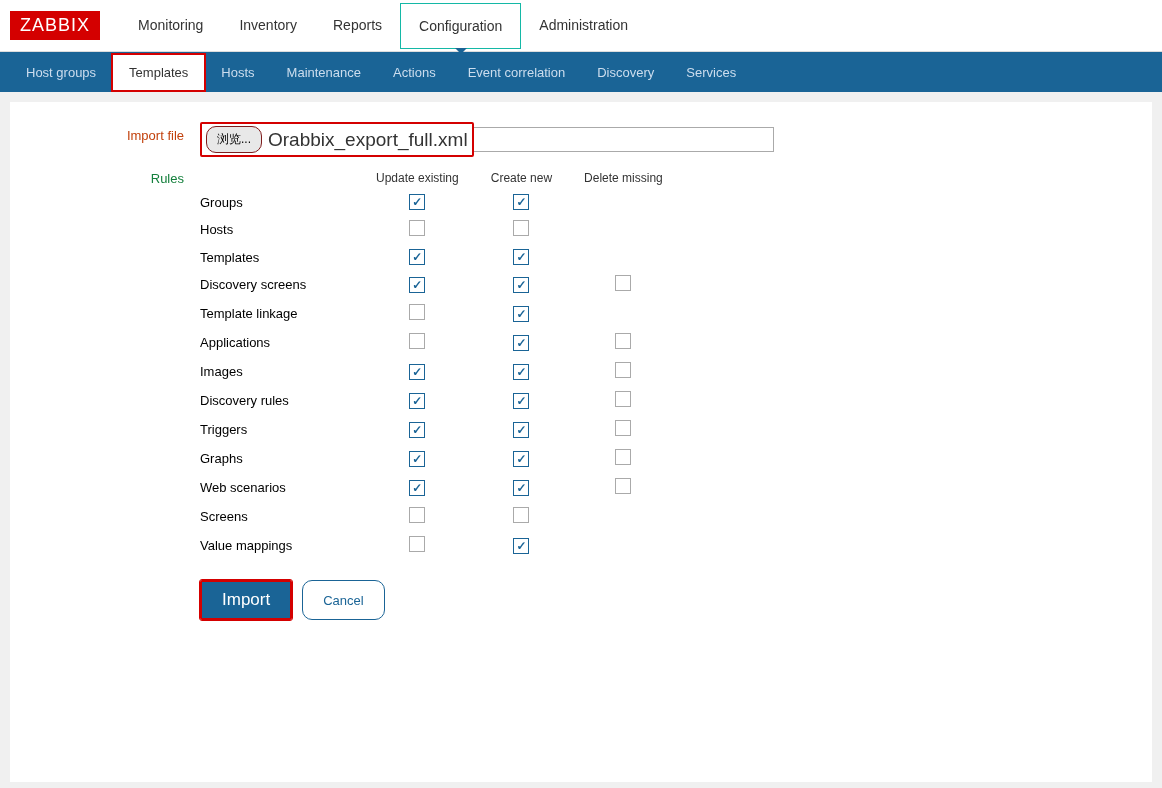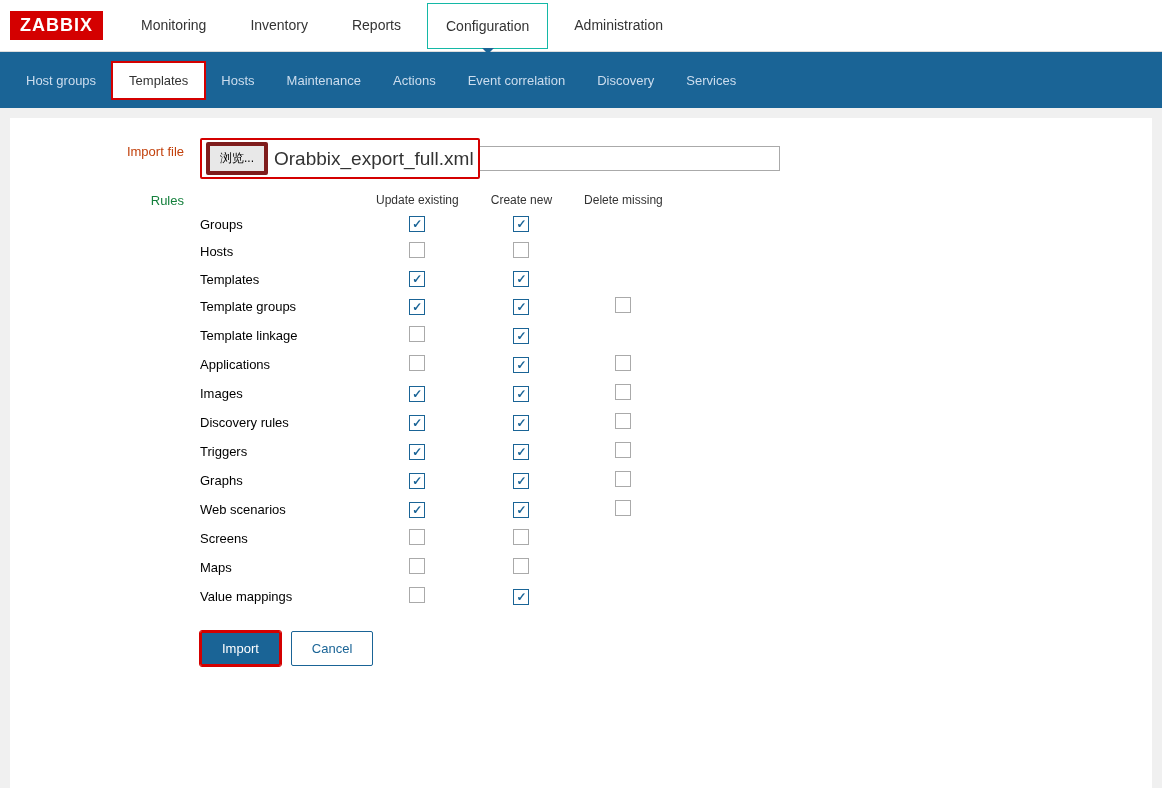--- a/index.html
+++ b/index.html
@@ -10,29 +10,29 @@
       background: #fff;
       display: flex;
       align-items: center;
       height: 52px;
       border-bottom: 1px solid #ddd;
       padding: 0 10px;
     }
     .logo {
       background: #d40000;
       color: #fff;
-      font-weight: bold;
+      font-weight: normal;
       font-size: 18px;
       padding: 4px 10px;
       margin-right: 20px;
       letter-spacing: 1px;
     }
     .top-nav-items {
       display: flex;
-      gap: 8px;
+      gap: 0;
     }
     .top-nav-item {
       padding: 14px 18px;
       cursor: pointer;
       color: #333;
       font-size: 14px;
       text-decoration: none;
     }
     .top-nav-item.active {
       border: 1px solid #14b8a6;
@@ -48,21 +48,21 @@
       border-left: 6px solid transparent;
       border-right: 6px solid transparent;
       border-top: 6px solid #1a6496;
     }
 
     
     .sub-nav {
       background: #1a6496;
       display: flex;
       align-items: center;
-      height: 56px;
+      height: 40px;
       padding: 0 10px;
     }
     .sub-nav-item {
       padding: 10px 16px;
       color: #cde;
       cursor: pointer;
       font-size: 13px;
     }
     .sub-nav-item.active {
       background: #fff;
@@ -98,26 +98,26 @@
     .file-input-area {
       display: flex;
       align-items: center;
       border: 2px solid #d40000;
       border-radius: 2px;
       padding: 2px 4px;
       background: #fff;
     }
     .browse-btn {
       background: #e8e8e8;
-      border: 4px solid #7f1d1d;
+      border: 1px solid #7f1d1d;
       padding: 4px 10px;
       font-size: 12px;
       cursor: pointer;
       margin-right: 6px;
-      border-radius: 2px;
+      border-radius: 10px;
     }
     .file-name {
       color: #333;
       font-size: 19px;
       min-width: 200px;
     }
     .file-input-outer {
       display: flex;
       align-items: center;
     }
@@ -190,32 +190,32 @@
       gap: 10px;
       margin-top: 20px;
       margin-left: 160px;
     }
     .btn-import {
       background: #1a6496;
       color: #fff;
       border: 2px solid #d40000;
       outline: 1px solid #d40000;
       padding: 8px 20px;
-      font-size: 13px;
+      font-size: 17px;
       cursor: pointer;
       border-radius: 2px;
     }
     .btn-cancel {
       background: #fff;
       color: #1a6496;
       border: 1px solid #1a6496;
       padding: 8px 20px;
       font-size: 13px;
       cursor: pointer;
-      border-radius: 2px;
+      border-radius: 10px;
     }
   </style>
 </head>
 <body>
 
 <div class="top-nav">
   <div class="logo">ZABBIX</div>
   <div class="top-nav-items">
     <a class="top-nav-item">Monitoring</a>
     <a class="top-nav-item">Inventory</a>
@@ -273,21 +273,21 @@
             <td class="center"><span class="check-box"></span></td>
             <td class="center"></td>
           </tr>
           <tr>
             <td>Templates</td>
             <td class="center"><span class="check-box checked"></span></td>
             <td class="center"><span class="check-box checked"></span></td>
             <td class="center"></td>
           </tr>
           <tr>
-            <td>Template groups</td>
+            <td>Discovery screens</td>
             <td class="center"><span class="check-box checked"></span></td>
             <td class="center"><span class="check-box checked"></span></td>
             <td class="center"><span class="check-box"></span></td>
           </tr>
           <tr>
             <td>Template linkage</td>
             <td class="center"><span class="check-box"></span></td>
             <td class="center"><span class="check-box checked"></span></td>
             <td class="center"></td>
           </tr>
@@ -322,26 +322,20 @@
             <td class="center"><span class="check-box"></span></td>
           </tr>
           <tr>
             <td>Web scenarios</td>
             <td class="center"><span class="check-box checked"></span></td>
             <td class="center"><span class="check-box checked"></span></td>
             <td class="center"><span class="check-box"></span></td>
           </tr>
           <tr>
             <td>Screens</td>
-            <td class="center"><span class="check-box"></span></td>
-            <td class="center"><span class="check-box"></span></td>
-            <td class="center"></td>
-          </tr>
-          <tr>
-            <td>Maps</td>
             <td class="center"><span class="check-box"></span></td>
             <td class="center"><span class="check-box"></span></td>
             <td class="center"></td>
           </tr>
           <tr>
             <td>Value mappings</td>
             <td class="center"><span class="check-box"></span></td>
             <td class="center"><span class="check-box checked"></span></td>
             <td class="center"></td>
           </tr>

